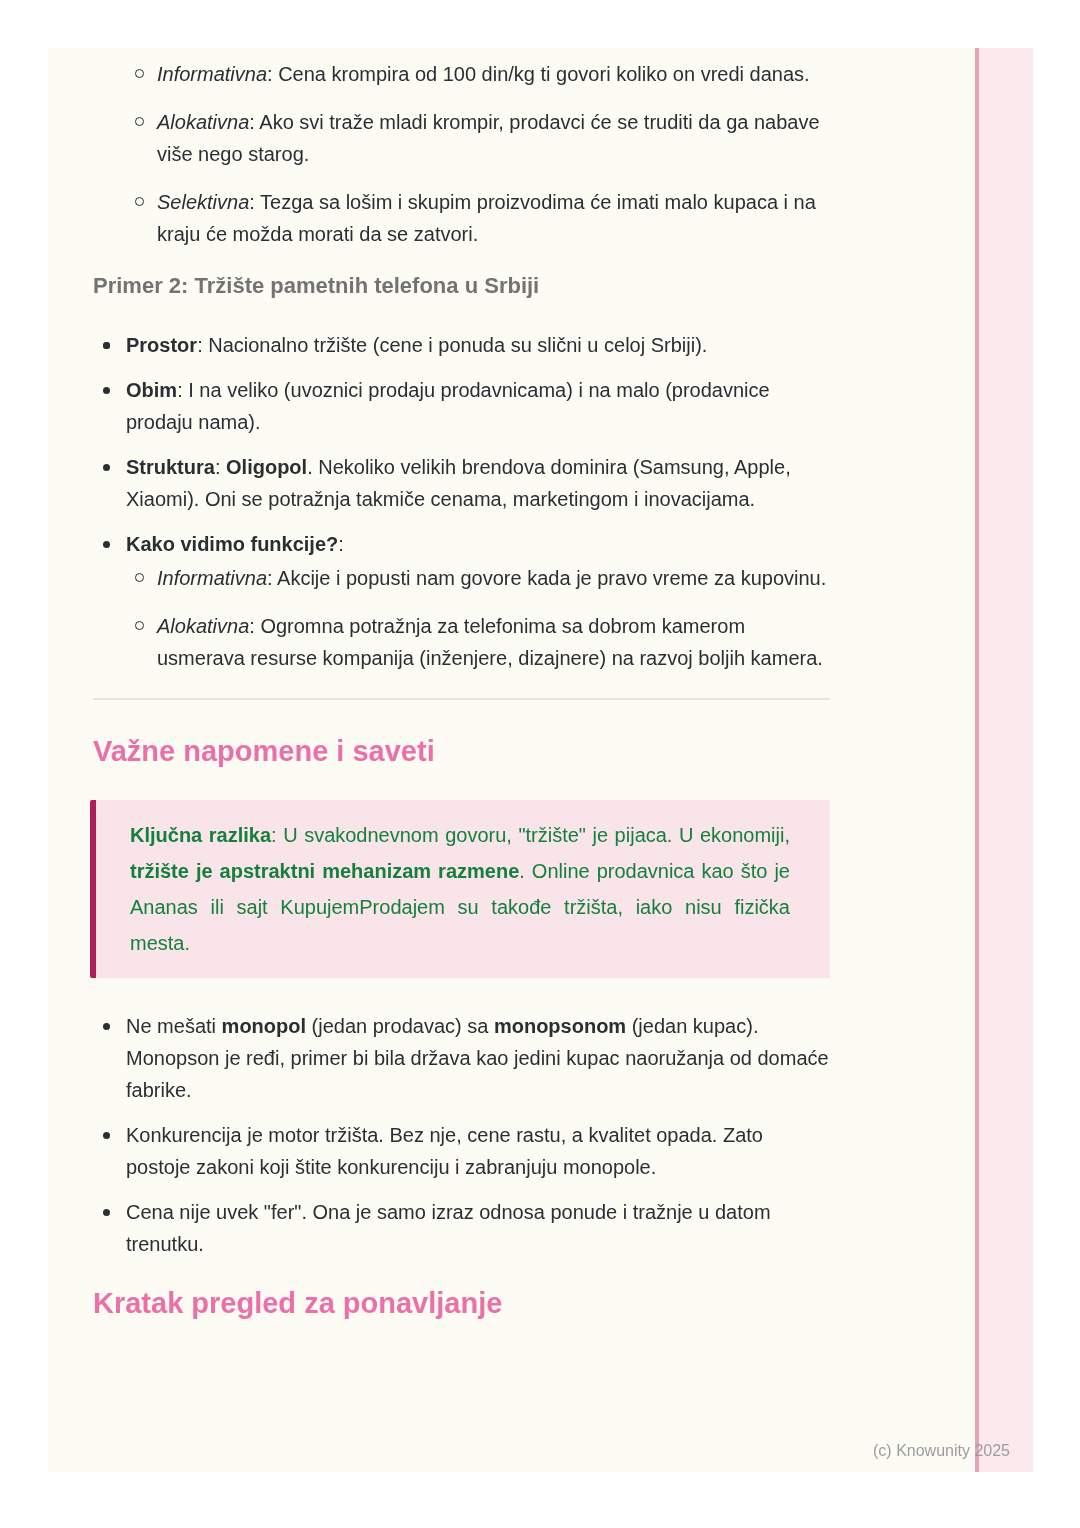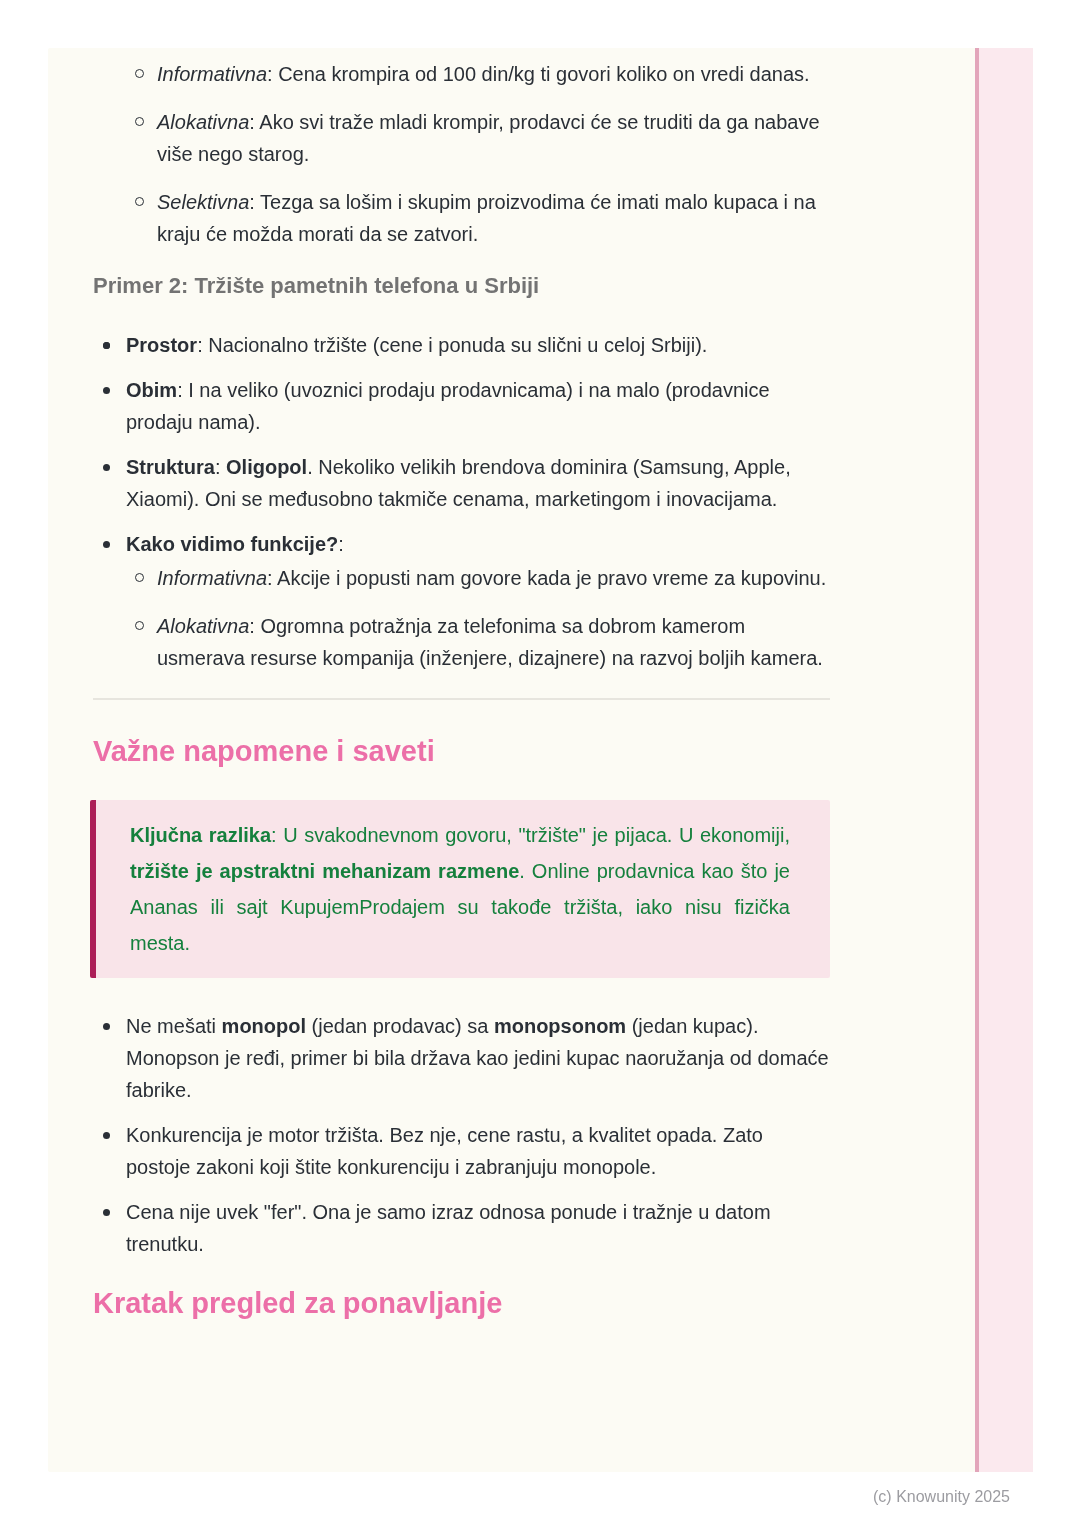--- a/index.html
+++ b/index.html
@@ -78,21 +78,20 @@
   }
   .notes-list { margin-top: 32px; }
   h2.review-heading { margin-top: 26px; }
   .watermark {
     position: absolute;
     top: 1441px; right: 70px;
     font-size: 16px; line-height: 20px;
     color: #9C9CA1;
     z-index: 5;
     white-space: nowrap;
-    margin-top: 46px;
   }
 </style>
 </head>
 <body>
 
 <div class="page-card">
   <div class="pink-strip"></div>
 
   <div class="content">
 
@@ -120,21 +119,21 @@
       <li class="item">
         <span class="dot"></span>
         <span class="txt"><span class="b">Prostor</span><span>: Nacionalno tržište (cene i ponuda su slični u celoj Srbiji).</span></span>
       </li>
       <li class="item">
         <span class="dot"></span>
         <span class="txt"><span class="b">Obim</span><span>: I na veliko (uvoznici prodaju prodavnicama) i na malo (prodavnice prodaju nama).</span></span>
       </li>
       <li class="item">
         <span class="dot"></span>
-        <span class="txt"><span class="b">Struktura</span><span>: </span><span class="b">Oligopol</span><span>. Nekoliko velikih brendova dominira (Samsung, Apple, Xiaomi). Oni se međusobno takmiče cenama, marketingom i inovacijama.</span></span>
+        <span class="txt"><span class="b">Struktura</span><span>: </span><span class="b">Oligopol</span><span>. Nekoliko velikih brendova dominira (Samsung, Apple, Xiaomi). Oni se potražnja takmiče cenama, marketingom i inovacijama.</span></span>
       </li>
       <li class="item">
         <span class="dot"></span>
         <span class="txt"><span class="b">Kako vidimo funkcije?</span><span>:</span></span>
         <ul class="sub-list">
           <li class="item">
             <span class="circle"></span>
             <span class="txt"><span class="i">Informativna</span><span>: Akcije i popusti nam govore kada je pravo vreme za kupovinu.</span></span>
           </li>
           <li class="item">

